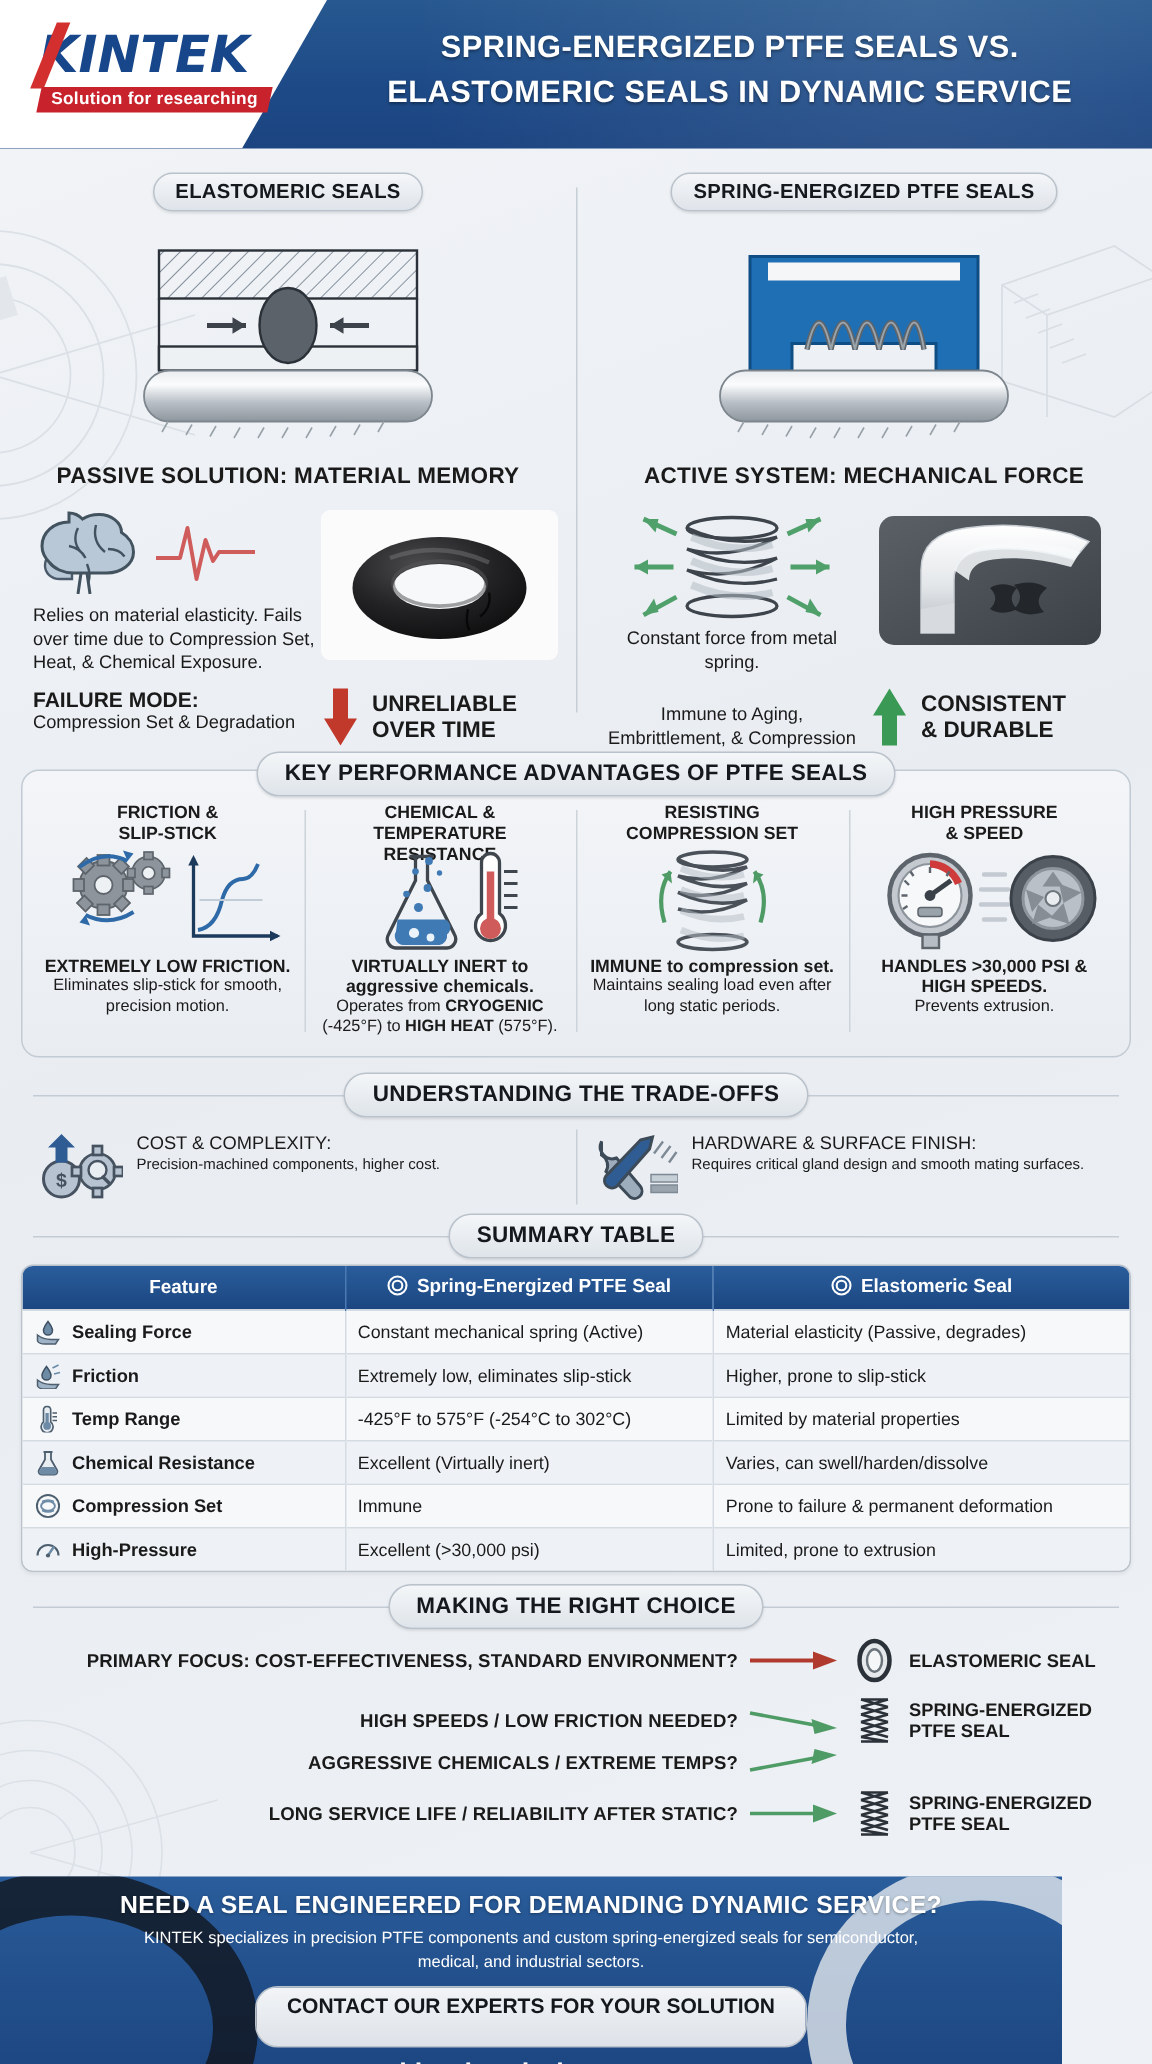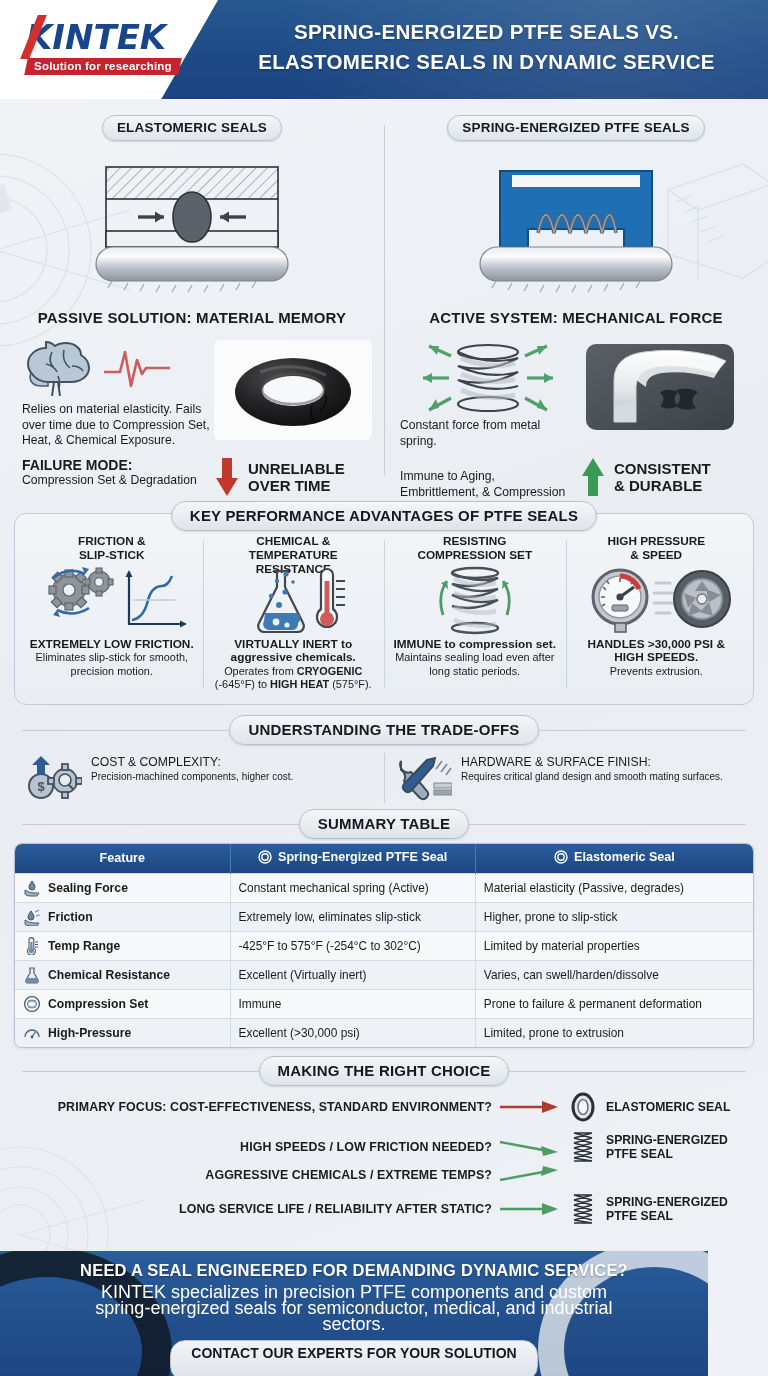--- a/index.html
+++ b/index.html
@@ -60,21 +60,21 @@
   .detail { display:flex; gap:4px; padding: 14px 12px 0 22px; text-align: left; }
   .detail .txtblock { width: 192px; }
   .detail .imgblock { width: 160px; }
   .body-txt { font-size: 12.2px; line-height: 15.5px; }
   .body-txt.b { font-weight: 700; }
   .fail-head { font-weight: 700; font-size: 14px; margin-top: 8px; }
   .verdict { display:flex; align-items:center; gap:8px; margin-top: 12px; }
   .verdict .vtxt { font-weight: 700; font-size: 15px; line-height: 17px; }
 
   .col.right .detail { padding-left: 16px; }
-  .col.right .txtblock { width: 180px; }
+  .col.right .txtblock { width: 180px; text-align:center; }
   .col.right .imgblock { width: 180px; }
 
   
   .kpa-wrap { position: relative; margin: 4px 14px 0; }
   .kpa-panel { border: 1px solid #c2cad3; border-radius: 12px;
     background: linear-gradient(180deg,#f3f5f8,#e9edf2); padding: 20px 6px 12px;
     display:flex; }
   .kpa-pill-holder { position:absolute; left:0; right:0; top:-12px; text-align:center; z-index:5;}
   .kpa-col { flex:1; padding: 0 8px; text-align:center; position:relative; }
   .kpa-col + .kpa-col::before { content:""; position:absolute; left:0; top:6px; bottom:4px;
@@ -119,21 +119,21 @@
   .footer { position:absolute; left:0; bottom:0; width:708px; height:125px;
     background: linear-gradient(180deg,#2a5d9c 0%, #24538f 40%, #1d4782 100%);
     overflow:hidden; color:#fff; text-align:center; }
   .footer::before, .footer::after { content:""; position:absolute; border-radius:50%; }
   .footer::before { left:-78px; top:-4px; width:190px; height:150px;
     border:30px solid rgba(15,15,18,.72); filter: blur(.3px); }
   .footer::after { right:-62px; top:-10px; width:180px; height:165px;
     border:26px solid rgba(232,236,240,.78); }
   .f-inner { position:relative; z-index:3; padding-top:10px; }
   .f-h { font-weight:700; font-size:16.5px; letter-spacing:.2px; text-shadow:0 1px 2px rgba(0,0,0,.35);}
-  .f-b { font-size:18px; line-height:16px; margin-top:4px; padding:0 94px;text-align:center; }
+  .f-b { font-size:11px; line-height:16px; margin-top:4px; padding:0 94px;text-align:center; }
   .f-btn { display:inline-block; margin-top:8px;
     background: linear-gradient(180deg,#f2f4f7,#dde2e8); color:#14181d;
     border:1px solid #b9c1ca; border-radius:15px; padding:4px 20px 19px;
     font-weight:700; font-size:14px; }
   .f-url { margin-top:7px; font-weight:700; font-size:18px; letter-spacing:.3px;}
 
   .bg-ghost { position:absolute; opacity:.5; pointer-events:none; z-index:0; }
 </style>
 </head>
 <body>
@@ -464,21 +464,21 @@
             <circle cx="94" cy="54" r="7" fill="#cf5b5b"></circle>
             <rect x="91.5" y="16" width="5" height="36" fill="#cf5b5b"></rect>
             <g stroke="#3f464d" stroke-width="2">
               <path d="M103 16 h9 M103 24 h9 M103 32 h9 M103 40 h9"></path>
             </g>
           </svg>
         </div>
         <div class="kpa-b">
           <div class="big">VIRTUALLY INERT to aggressive chemicals.</div>
           <div>
-            <span>Operates from </span><b>CRYOGENIC</b><span> (-645°F) to </span><b>HIGH HEAT</b><span> (575°F).</span>
+            <span>Operates from </span><b>CRYOGENIC</b><span> (-425°F) to </span><b>HIGH HEAT</b><span> (575°F).</span>
           </div>
         </div>
       </div>
 
       <div class="kpa-col">
         <div class="kpa-h">
           <div>RESISTING</div>
           <div>COMPRESSION SET</div>
         </div>
         <div class="kpa-icon">

